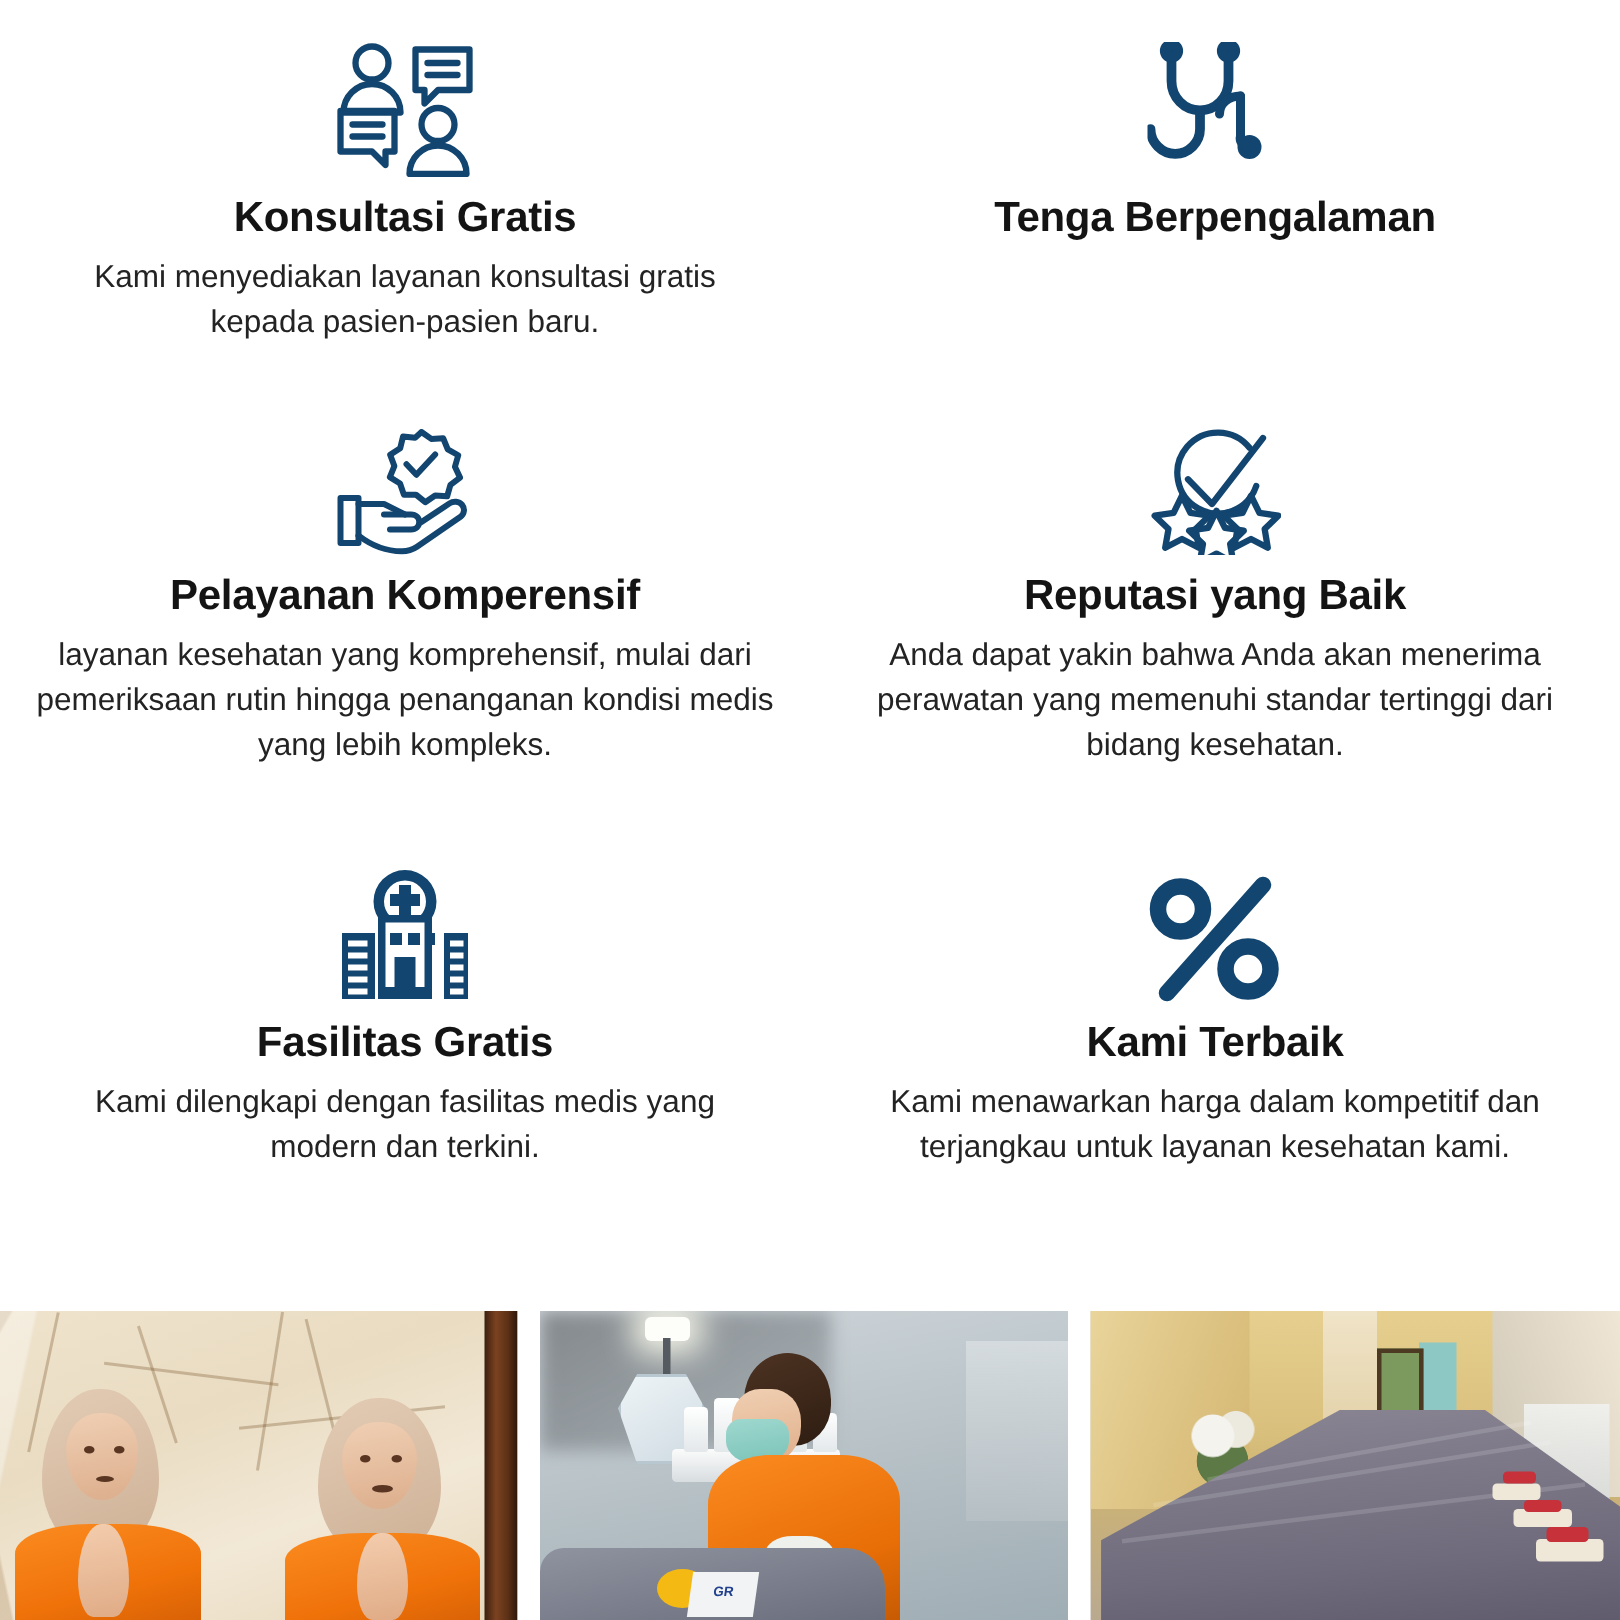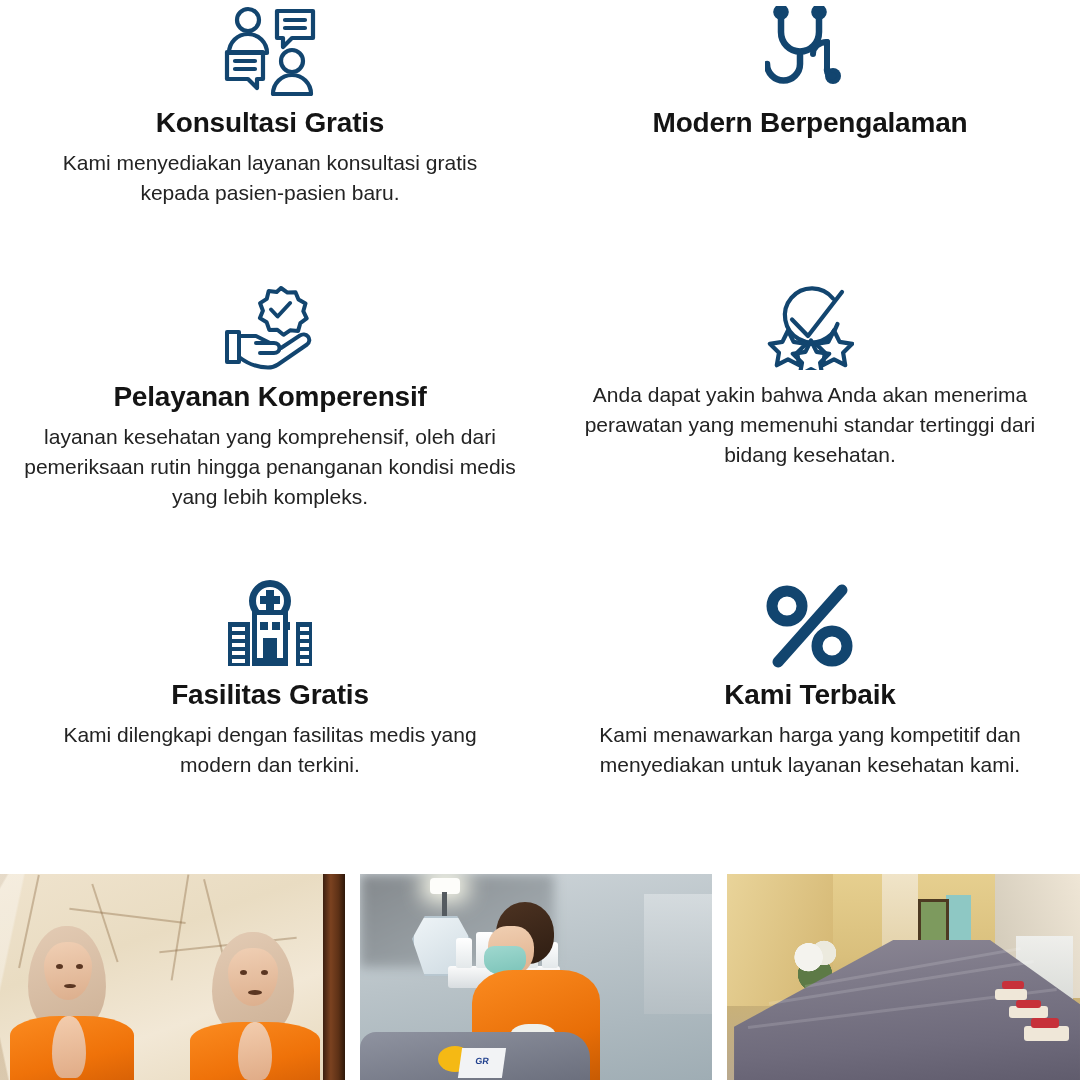--- a/index.html
+++ b/index.html
@@ -26,21 +26,21 @@
     grid-template-rows:270px 292px 290px;
     column-gap:0px;
   }
   .card {
     display:flex;
     flex-direction:column;
     align-items:center;
     text-align:center;
     padding:0 22px;
   }
-  .card.r1 { }
+  .card.r1 { padding-top:22px; }
   .card.r2 { padding-top:4px; }
   .card.r3 { padding-top:10px; }
 
   .icon-wrap {
     display:flex;
     align-items:flex-end;
     justify-content:center;
     height:96px;
     margin-bottom:10px;
   }
@@ -276,48 +276,49 @@
           <path d="M12 6h8M50 6h8"></path>
           <circle cx="16" cy="6" r="4.5" fill="#12456f"></circle>
           <circle cx="54" cy="6" r="4.5" fill="#12456f"></circle>
           <path d="M35 46v12c0 9-7.5 16.5-16.5 16.5S2 67 2 58"></path>
           <path d="M62 36v28" stroke-width="6"></path>
           <path d="M62 36c-8 0-14 5-14 12" stroke-width="6"></path>
           <circle cx="68" cy="70" r="8" fill="#12456f" stroke="none"></circle>
           <path d="M62 64a6 6 0 0 0 6 6"></path>
         </svg>
       </div>
-      <div class="card-title">Modern Berpengalaman</div>
+      <div class="card-title">Tenga Berpengalaman</div>
     </div>
 
     <div class="card r2 wide">
       <div class="icon-wrap">
         <svg width="94" height="84" viewBox="0 0 94 84" fill="none" stroke="#12456f" stroke-width="4" stroke-linejoin="round" stroke-linecap="round">
           <path d="M58 2l6.5 4.6 8-.4 3 7.4 7 3.9-2.2 7.7 3.4 7.2-6.4 4.8-2.2 7.7-8-.6-6.6 4.5-6.2-5-8 .1-2.6-7.6-6.8-4.2 3-7.4-2.8-7.5 6.7-4.4 1.9-7.8 8 .9z"></path>
           <path d="M48 23.5l6.6 7 12.5-13.5"></path>
           <path d="M4 46h12v30H4z"></path>
           <path d="M16 50h17l14 7"></path>
           <path d="M33 57h18c3.3 0 5.5 2.3 5.5 5s-2.2 5-5.5 5H37"></path>
           <path d="M16 71c9 7 19 10.5 29 10.5 4 0 7-1 10-3l29-20c2.7-2 3-5.6 1-8s-5.7-2.7-8.3-.9L58 62"></path>
         </svg>
       </div>
       <div class="card-title">Pelayanan Komperensif</div>
-      <div class="card-desc">layanan kesehatan yang komprehensif, oleh dari pemeriksaan rutin hingga penanganan kondisi medis yang lebih kompleks.</div>
+      <div class="card-desc">layanan kesehatan yang komprehensif, mulai dari pemeriksaan rutin hingga penanganan kondisi medis yang lebih kompleks.</div>
     </div>
 
     <div class="card r2 wide">
       <div class="icon-wrap">
         <svg width="88" height="84" viewBox="0 0 88 84" fill="none" stroke="#12456f" stroke-width="4.2" stroke-linejoin="round" stroke-linecap="round">
           <path d="M67 12.5A27 27 0 1 0 71.5 38"></path>
           <path d="M26 33.5L42 50 76 6"></path>
           <path d="M22 44.5l5.6 11.4 12.6 1.9-9.1 8.9 2.1 12.5L22 73.3 10.8 79.2 13 66.7 3.8 57.8l12.6-1.9z"></path>
           <path d="M68 44.5l5.6 11.4 12.6 1.9-9.1 8.9 2.1 12.5L68 73.3 56.8 79.2 59 66.7l-9.2-8.9 12.6-1.9z"></path>
           <path d="M45 54.5l5.6 11.4 12.6 1.9-9.1 8.9L56.2 89 45 83.1 33.8 89 36 76.7l-9.2-8.9 12.6-1.9z"></path>
         </svg>
       </div>
+      <div class="card-title">Reputasi yang Baik</div>
       <div class="card-desc">Anda dapat yakin bahwa Anda akan menerima perawatan yang memenuhi standar tertinggi dari bidang kesehatan.</div>
     </div>
 
     <div class="card r3">
       <div class="icon-wrap">
         <svg width="92" height="90" viewBox="0 0 92 90" fill="none">
           <g fill="#12456f">
             <path d="M46 2a21 21 0 1 1 0 42 21 21 0 0 1 0-42zm0 7a14 14 0 1 0 0 28 14 14 0 0 0 0-28z"></path>
             <path d="M42 12h8v6h6v8h-6v6h-8v-6h-6v-8h6z"></path>
             <path d="M26 30h40v58H26z" opacity="0"></path>
@@ -344,21 +345,21 @@
 
     <div class="card r3">
       <div class="icon-wrap">
         <svg width="92" height="84" viewBox="0 0 92 84" fill="none" stroke="#12456f" stroke-width="11" stroke-linecap="round">
           <circle cx="23" cy="22" r="15"></circle>
           <circle cx="68" cy="62" r="15"></circle>
           <path d="M78 6L14 78"></path>
         </svg>
       </div>
       <div class="card-title">Kami Terbaik</div>
-      <div class="card-desc">Kami menawarkan harga yang kompetitif dan menyediakan untuk layanan kesehatan kami.</div>
+      <div class="card-desc">Kami menawarkan harga dalam kompetitif dan terjangkau untuk layanan kesehatan kami.</div>
     </div>
 
   </div>
 
   <div class="photo-strip">
 
     <div class="photo p1">
       <div class="photo-inner">
         <div class="bg"></div>
         <div class="crack" style="left:8%;top:0;width:2px;height:46%;transform:rotate(12deg)"></div>

